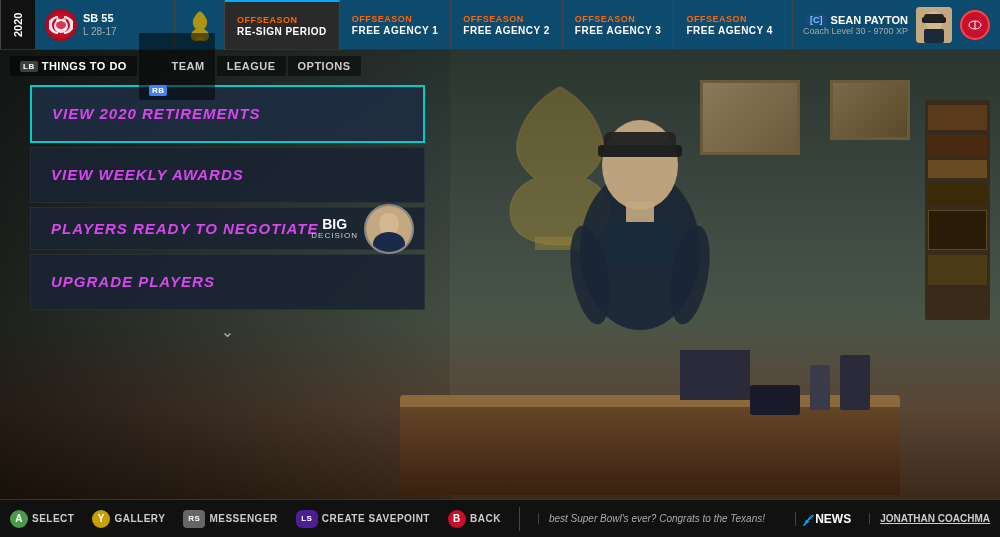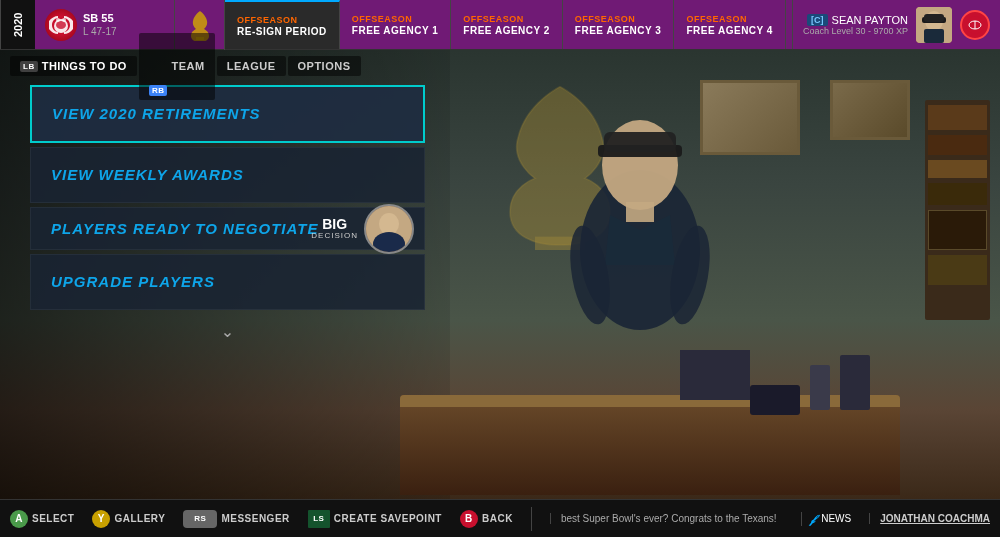--- a/index.html
+++ b/index.html
@@ -21,21 +21,21 @@
       background: linear-gradient(135deg, #2a3a2a 0%, #3a4a3a 20%, #5a6a5a 40%, #8a9a8a 60%, #6a5a4a 80%, #4a3a2a 100%);
       z-index: 0;
     }
 
     
     .top-bar {
       position: absolute;
       top: 0; left: 0;
       width: 1000px;
       height: 50px;
-      background: #701a75;
+      background: #0c4a6e;
       display: flex;
       align-items: stretch;
       z-index: 100;
       border-bottom: 1px solid #333;
     }
 
     .top-bar-year {
       width: 35px;
       background: #111;
       display: flex;
@@ -222,21 +222,21 @@
       position: relative;
       border: 1px solid rgba(255,255,255,0.05);
     }
 
     .menu-item.selected {
       background: rgba(30, 45, 65, 0.92);
       border: 2px solid #00cccc;
     }
 
     .menu-item-text {
-      color: #0ea5e9;
+      color: #d946ef;
       font-size: 15px;
       font-weight: bold;
       text-transform: uppercase;
       letter-spacing: 1px;
       font-style: italic;
     }
 
     .big-decision-badge {
       position: absolute;
       right: 10px;
@@ -321,60 +321,61 @@
       display: flex;
       align-items: center;
       justify-content: center;
       font-size: 10px;
       font-weight: bold;
       flex-shrink: 0;
     }
 
     .btn-a { background: #4a9a4a; color: #fff; }
     .btn-y { background: #c8a000; color: #fff; }
-    .btn-rs { background: #666; color: #fff; border-radius: 4px; width: 34px; }
-    .btn-ls { background: #14532d; color: #fff; border-radius: 1px; width: 22px; }
+    .btn-rs { background: #666; color: #fff; border-radius: 4px; width: 22px; }
+    .btn-ls { background: #4c1d95; color: #fff; border-radius: 6px; width: 22px; }
     .btn-b { background: #c8102e; color: #fff; }
 
     .divider-v {
       width: 1px;
       height: 24px;
       background: #444;
     }
 
     .news-ticker {
       flex: 1;
       color: #aaa;
       font-size: 10px;
       overflow: hidden;
       white-space: nowrap;
       text-overflow: ellipsis;
       border-left: 1px solid #444;
       padding-left: 10px;
+      font-style: italic;
     }
 
     .news-section {
       display: flex;
       align-items: center;
       gap: 6px;
       padding-left: 8px;
       border-left: 1px solid #444;
     }
 
     .news-icon {
       color: #00aaff;
       font-size: 12px;
       font-weight: 900;
       font-style: italic;
     }
 
     .news-label {
       color: #fff;
-      font-size: 10px;
-      font-weight: normal;
+      font-size: 12px;
+      font-weight: bold;
     }
 
     .commentator {
       color: #ccc;
       font-size: 10px;
       font-weight: bold;
       text-transform: uppercase;
       border-left: 1px solid #444;
       padding-left: 10px;
       text-decoration: underline;
@@ -514,21 +515,21 @@
           <path d="M22 10 C22 6 19 3 16 3 L16 1 C19 1 23 3 25 6 L25 14 C23 17 19 19 16 19 L16 17 C19 17 22 14 22 10Z" fill="#fff" opacity="0.9"></path>
           <ellipse cx="13" cy="11" rx="7" ry="7" fill="#fff" opacity="0.9"></ellipse>
           <ellipse cx="13" cy="10" rx="5" ry="4" fill="#c8102e" opacity="0.8"></ellipse>
           <circle cx="10" cy="5" r="2" fill="#fff" opacity="0.7"></circle>
           <circle cx="16" cy="5" r="2" fill="#fff" opacity="0.7"></circle>
         </svg>
       </div>
     </div>
     <div class="team-record">
       <span class="sb">SB 55</span>
-      <span class="record">L 47-17</span>
+      <span class="record">L 28-17</span>
     </div>
   </div>
 
   <div class="fleur-de-lis">
     <svg width="28" height="32" viewBox="0 0 28 32">
       <path d="M14 2 C14 2 8 6 7 12 C6 17 10 20 10 20 C10 20 5 22 5 27 C5 31 9 33 14 33 C19 33 23 31 23 27 C23 22 18 20 18 20 C18 20 22 17 21 12 C20 6 14 2 14 2Z" fill="#d4a800" opacity="0.8"></path>
       <rect x="10" y="28" width="8" height="3" fill="#d4a800" opacity="0.8"></rect>
     </svg>
   </div>
 
@@ -550,21 +551,21 @@
   </div>
   <div class="nav-section">
     <span class="nav-label">OFFSEASON</span>
     <span class="nav-sublabel">FREE AGENCY 4</span>
   </div>
 
   <div class="coach-info">
     <div style="display:flex; flex-direction:column; align-items:flex-end;">
       <div style="display:flex; align-items:center; gap:4px;">
         <span style="background:#1a4a7a; color:#7ac8ff; font-size:9px; padding:1px 4px; border-radius:2px; font-weight:bold;">[C]</span>
-        <span style="color:#fff; font-size:11px; font-weight:normal;">SEAN PAYTON</span>
+        <span style="color:#fff; font-size:11px; font-weight:bold;">SEAN PAYTON</span>
       </div>
       <div style="color:#aaa; font-size:9px;">
         <span>Coach Level 30</span> - <span>9700 XP</span>
       </div>
     </div>
     <div class="coach-avatar">
       <svg width="36" height="36" viewBox="0 0 36 36">
         <rect width="36" height="36" fill="#c4a882" rx="3"></rect>
         <ellipse cx="18" cy="14" rx="9" ry="10" fill="#d4b890"></ellipse>
         <rect x="8" y="22" width="20" height="14" fill="#1a2a3a" rx="2"></rect>

